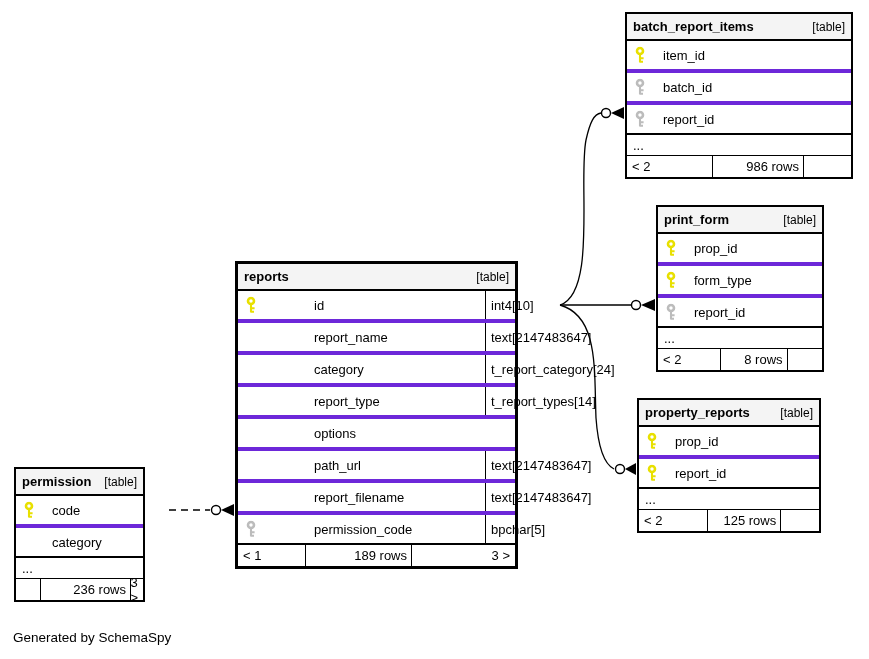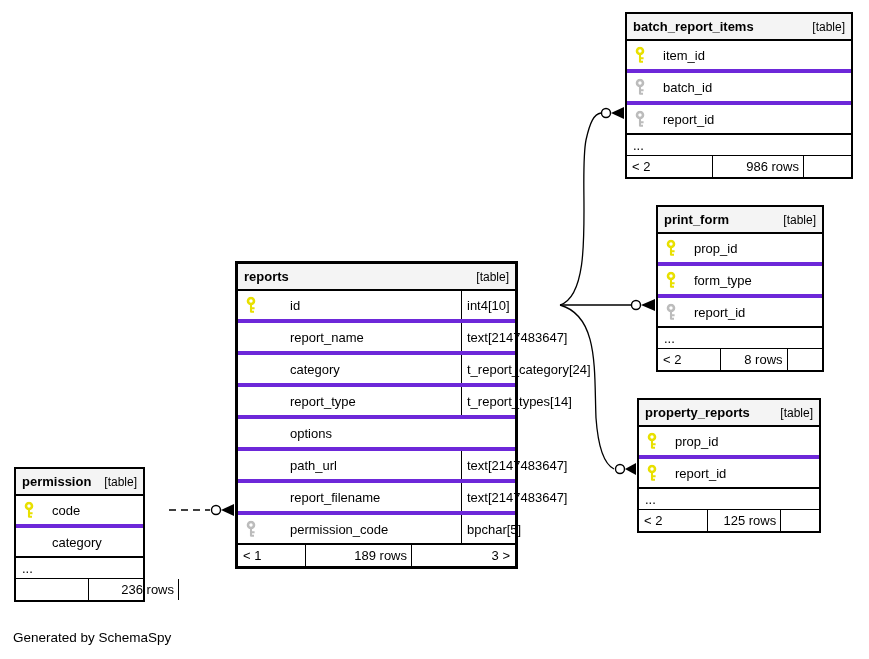--- a/index.html
+++ b/index.html
@@ -16,21 +16,21 @@
     height:25px; background:#f4f4f4; border-bottom:2px solid #000;
     display:flex; align-items:center; padding:0 6px;
   }
   .tbl-name { font-weight:bold; white-space:nowrap; }
   .tbl-tag  { margin-left:auto; font-size:12px; white-space:nowrap; }
   .tbl-row  { height:28px; display:flex; align-items:center; position:relative; }
   .tbl-row + .tbl-row { border-top:4px solid #6d28d9; }
   .key-ico  { position:absolute; left:7px; top:50%; transform:translateY(-50%);
               width:12px; height:17px; }
   .col-name { margin-left:36px; white-space:nowrap; }
-  .has-types .col-name { margin-left:16px; flex:0 0 148px;padding-left:36px; }
+  .has-types .col-name { margin-left:40px; flex:0 0 148px;padding-left:36px; }
   .col-type {
     border-left:1px solid #000; align-self:stretch; display:flex;
     align-items:center; padding-left:5px; flex:1; white-space:nowrap;margin-left:23px;
   }
   .ellipsis-row {
     height:20px; border-top:2px solid #000; display:flex; align-items:center;
     padding-left:6px;
   }
   .tbl-footer { border-top:1px solid #000; height:21px; display:grid;
                 grid-template-columns:38% 41% 21%; }
@@ -40,21 +40,21 @@
             border-left:1px solid #000; border-right:1px solid #000; }
   .f-next { justify-content:flex-end; padding-right:5px; }
 
   
   #t-batch_report_items { left:625px; top:12px;  width:228px; }
   #t-print_form         { left:656px; top:205px; width:168px; }
   #t-property_reports   { left:637px; top:398px; width:184px; }
   #t-reports            { left:235px; top:261px; width:283px; border-width:3px; }
   #t-permission         { left:14px;  top:467px; width:131px; }
   #t-reports .tbl-footer    { grid-template-columns:67px 107px auto; border-top-width:2px; }
-  #t-permission .tbl-footer { grid-template-columns:24px 91px auto;gap:48px; }
+  #t-permission .tbl-footer { grid-template-columns:24px 91px auto; }
 
   
   #edges { position:absolute; left:0; top:0; pointer-events:none; }
   .edge  { fill:none; stroke:#000; stroke-width:1.3px; }
   .edge.dashed { stroke-dasharray:7 5; }
   .edot  { fill:#fff; stroke:#000; stroke-width:1.4px; }
   .earrow { fill:#000; stroke:none; }
 
   
   .gen-note { position:absolute; left:13px; top:630px; font-size:13.5px; }

